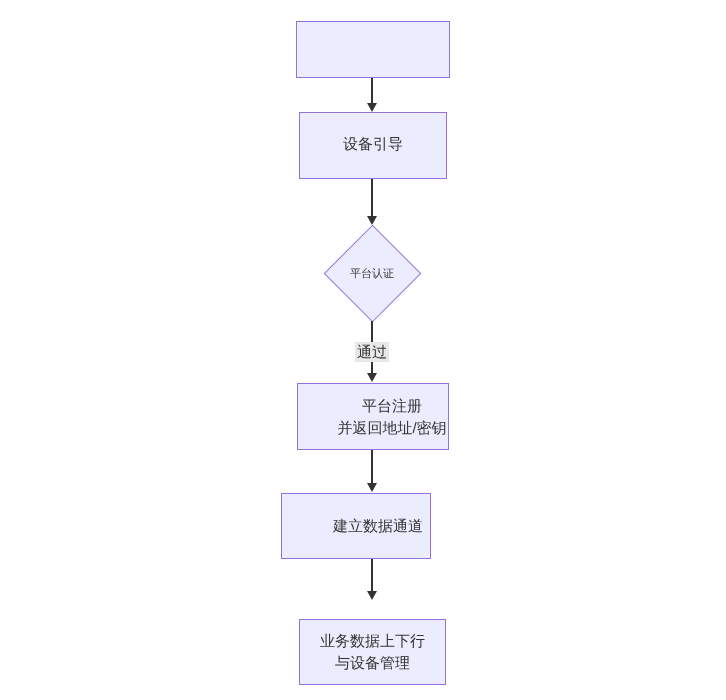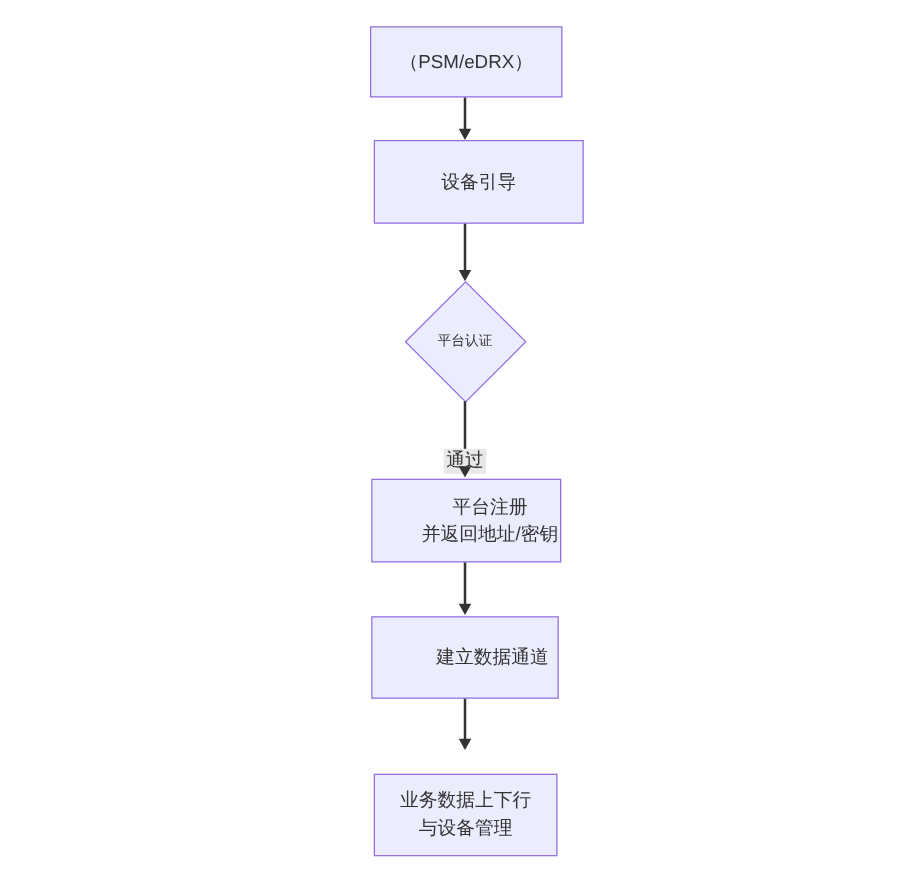--- a/index.html
+++ b/index.html
@@ -57,36 +57,34 @@
   }
   .edge-label{
     position:absolute;
     transform:translateX(-50%);
     background:#e8e8e8;
     color:#333333;
     font-size:15px;
     line-height:20px;
     padding:0 2px;
     white-space:nowrap;
-    margin-top:17px;
   }
 </style>
 </head>
 <body>
 
 <div class="canvas">
 
   <div class="node" style="left:296px;top:21px;width:154px;height:57px;">
-    <span>（PSM/eDRX）</span>
   </div>
 
   <div class="edge-line" style="left:371px;top:78px;height:26px;"></div>
   <div class="arrowhead" style="left:367px;top:103px;"></div>
 
-  <div class="node" style="left:299px;top:112px;width:168px;height:67px;">
+  <div class="node" style="left:299px;top:112px;width:148px;height:67px;font-family:Liberation Mono, monospace;">
     <span>设备引导</span>
   </div>
 
   <div class="edge-line" style="left:371px;top:179px;height:38px;"></div>
   <div class="arrowhead" style="left:367px;top:216px;"></div>
 
   <div class="diamond-shape" style="left:338px;top:239px;"></div>
   <div class="diamond-label" style="left:372px;top:273px;">平台认证</div>
 
   <div class="edge-line" style="left:371px;top:321px;height:53px;"></div>
@@ -94,21 +92,21 @@
   <div class="arrowhead" style="left:367px;top:373px;"></div>
 
   <div class="node" style="left:297px;top:383px;width:152px;height:67px;padding-left:38px;">
     <span>平台注册</span>
     <span>并返回地址/密钥</span>
   </div>
 
   <div class="edge-line" style="left:371px;top:450px;height:34px;"></div>
   <div class="arrowhead" style="left:367px;top:483px;"></div>
 
-  <div class="node" style="left:297px;top:493px;width:150px;height:66px;padding-left:44px;">
+  <div class="node" style="left:281px;top:493px;width:150px;height:66px;padding-left:44px;">
     <span>建立数据通道</span>
   </div>
 
   <div class="edge-line" style="left:371px;top:559px;height:33px;"></div>
   <div class="arrowhead" style="left:367px;top:591px;"></div>
 
   <div class="node" style="left:299px;top:601px;width:147px;height:66px;margin-top:18px;">
     <span>业务数据上下行</span>
     <span>与设备管理</span>
   </div>

